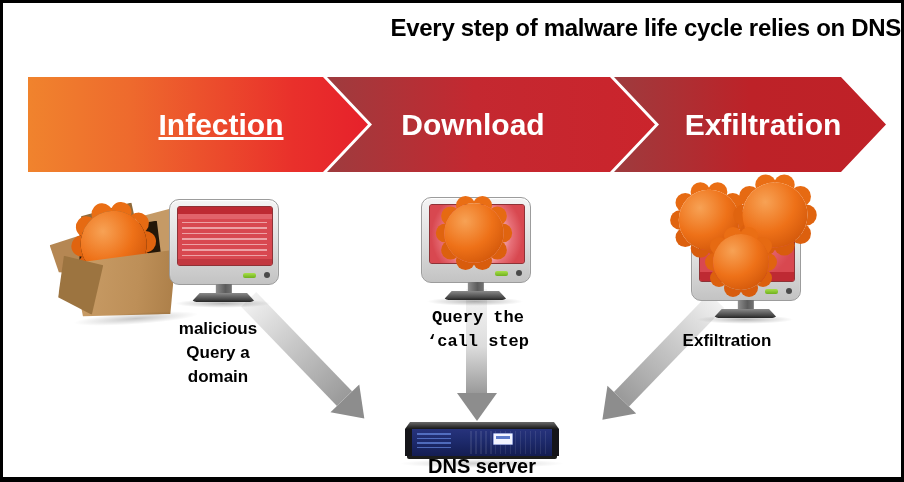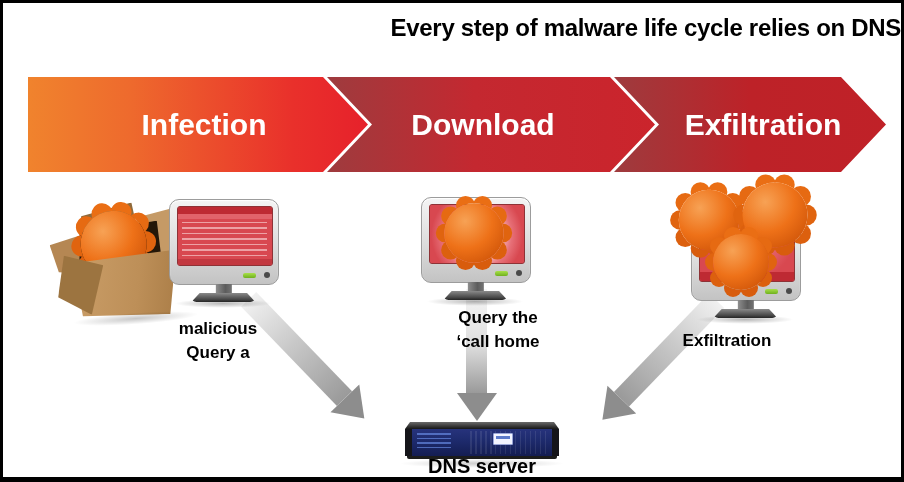--- a/index.html
+++ b/index.html
@@ -17,22 +17,22 @@
         background:linear-gradient(90deg,#F0832D 0%,#EE6A2D 30%,#E9302B 78%,#E6212B 100%);
         clip-path:polygon(0 0,295px 0,340px 50%,295px 100%,0 100%);}
   .seg2{left:299px;width:328px;
         background:linear-gradient(90deg,#9E3B3E 0%,#C42830 45%,#CB242C 100%);
         clip-path:polygon(0 0,283px 0,328px 50%,283px 100%,0 100%,45px 50%);}
   .seg3{left:586px;width:272px;
         background:linear-gradient(90deg,#9E3B3E 0%,#BD2228 50%,#C02128 100%);
         clip-path:polygon(0 0,227px 0,272px 50%,227px 100%,0 100%,45px 50%);}
   .seg-label{position:absolute;top:0;height:95px;display:flex;align-items:center;
              justify-content:center;color:#fff;font-size:30px;font-weight:bold;}
-  .lbl1{left:31px;width:290px;}
-  .lbl2{left:310px;width:290px;}
+  .lbl1{left:48px;width:290px;text-decoration:underline;}
+  .lbl2{left:300px;width:290px;}
   .lbl3{left:600px;width:270px;}
 
   
   .monitor{position:absolute;width:110px;height:112px;}
   .mon-frame{position:absolute;left:0;top:0;width:108px;height:84px;border-radius:10px;
              background:linear-gradient(180deg,#f4f4f4 0%,#dcdcdc 55%,#c3c3c3 100%);
              border:1px solid #9c9c9c;box-shadow:inset 0 1px 1px #fff;}
   .mon-screen{position:absolute;left:8px;top:7px;width:94px;height:58px;border-radius:3px;
               background:#D84850;border:1px solid #8e3236;overflow:hidden;}
   .mon-led{position:absolute;right:23px;top:74px;width:13px;height:5px;border-radius:2px;
@@ -95,21 +95,21 @@
   .arrow-left .shaft{width:138px;}
   .arrow-mid{left:474px;top:266px;transform:rotate(90deg);}
   .arrow-mid .shaft{width:104px;background:linear-gradient(90deg,#F7F7F7 0%,#DDDDDD 55%,#9A9A9A 100%);}
   .arrow-right{left:714px;top:278px;transform:rotate(134deg);}
   .arrow-right .shaft{width:137px;}
 
   
   .caption{position:absolute;z-index:3;text-align:center;font-size:17px;font-weight:bold;
            color:#000;line-height:24px;}
   .cap1{left:140px;top:314px;width:150px;}
-  .cap2{left:422px;top:303px;width:146px;}
+  .cap2{left:402px;top:303px;width:146px;font-family:Liberation Mono, monospace;}
   .cap3{left:642px;top:326px;width:164px;}
 
   
   .icon-infection{position:absolute;left:48px;top:190px;width:245px;height:138px;z-index:2;}
   .icon-infection .monitor{left:118px;top:6px;}
   .icon-download{position:absolute;left:418px;top:194px;width:116px;height:116px;z-index:2;}
   .icon-exfil{position:absolute;left:670px;top:183px;width:168px;height:136px;z-index:2;}
   .icon-exfil .monitor{left:18px;top:29px;}
 
   
@@ -217,24 +217,25 @@
     <div class="head"></div>
   </div>
   <div class="arrow arrow-right">
     <div class="shaft"></div>
     <div class="head"></div>
   </div>
 
   <div class="caption cap1">
     <div>malicious</div>
     <div>Query a</div>
+    <div>domain</div>
   </div>
   <div class="caption cap2">
     <div>Query the</div>
-    <div>‘call home</div>
+    <div>‘call step</div>
   </div>
   <div class="caption cap3">
     <div>Exfiltration</div>
   </div>
 
   <div class="server">
     <div class="srv-lid"></div>
     <div class="srv-body">
       <div class="srv-leds"></div>
       <div class="srv-slots"></div>

